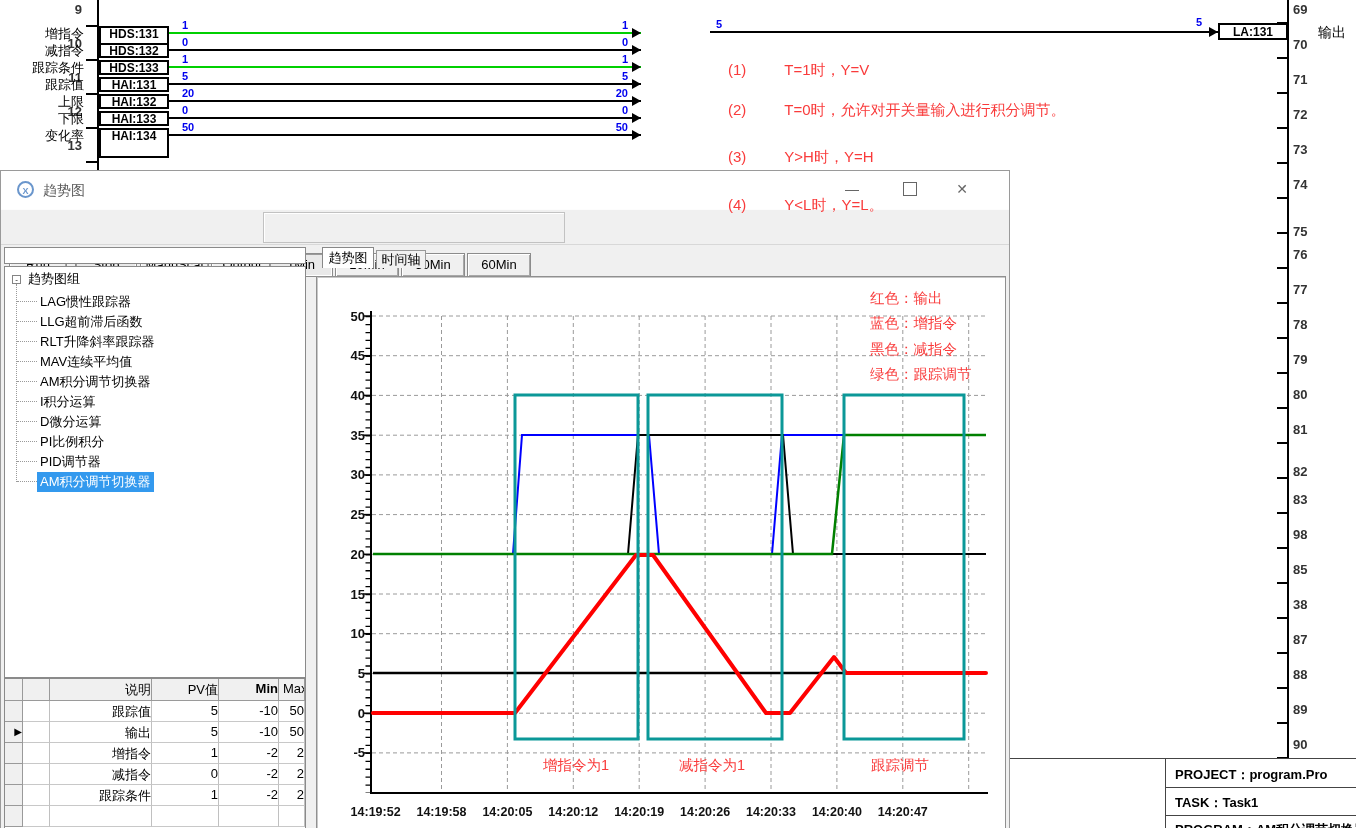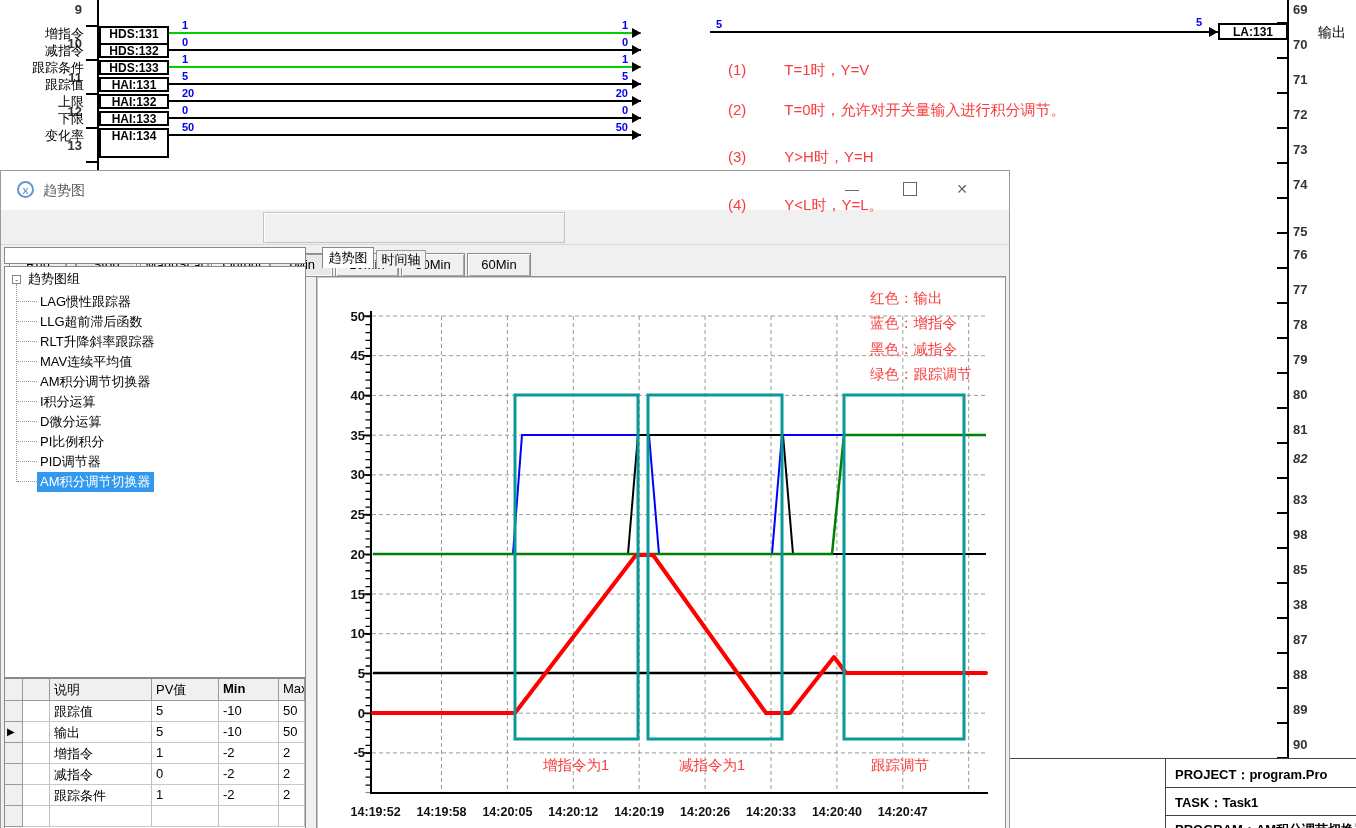--- a/index.html
+++ b/index.html
@@ -30,21 +30,21 @@
   .treeitem.sel{background:#3399ee;color:#fff;}
   .dotv{position:absolute;border-left:1px dotted #9a9a9a;width:0;}
   .doth{position:absolute;border-top:1px dotted #9a9a9a;height:0;}
   .expander{position:absolute;width:9px;height:9px;border:1px solid #848484;background:#fff;font-size:8px;
     line-height:7px;text-align:center;box-sizing:border-box;}
   .tbl{position:absolute;left:3px;top:507px;width:302px;height:151px;background:#fff;
     border:1px solid #8a8a8a;box-sizing:border-box;font-size:13px;}
   .trow{display:flex;height:21px;}
   .trow.hdr{height:22px;}
   .tc{border-right:1px solid #c0c0c0;border-bottom:1px solid #c8c8c8;box-sizing:border-box;
-    padding:2px 0 0 4px;overflow:hidden;white-space:nowrap;}
+    padding:2px 0 0 4px;overflow:hidden;white-space:nowrap;text-align:right;}
   .tc.gray{background:#f0f0f0;border-right:1px solid #9a9a9a;border-bottom:1px solid #9a9a9a;padding:2px 0 0 2px;}
   .tab{position:absolute;font-size:13px;text-align:center;box-sizing:border-box;}
   .tab.sel{background:#fff;border:1px solid #888;border-bottom:none;z-index:3;}
   .tab.uns{background:#f1f1f1;border:1px solid #999;border-bottom:none;}
   .chartpanel{position:absolute;left:315px;top:105px;width:690px;height:553px;background:#fff;
     border:1px solid #909090;box-shadow:inset 1px 1px 0 #c8c8c8;box-sizing:border-box;}
   .tbrow{position:absolute;font-size:13px;font-weight:600;color:#000;white-space:nowrap;}
 </style>
 </head>
 <body>
@@ -148,21 +148,21 @@
   <div class="rnum" style="left:1293px;top:107px;">72</div>
   <div class="rnum" style="left:1293px;top:142px;">73</div>
   <div class="rnum" style="left:1293px;top:177px;">74</div>
   <div class="rnum" style="left:1293px;top:224px;">75</div>
   <div class="rnum" style="left:1293px;top:247px;">76</div>
   <div class="rnum" style="left:1293px;top:282px;">77</div>
   <div class="rnum" style="left:1293px;top:317px;">78</div>
   <div class="rnum" style="left:1293px;top:352px;">79</div>
   <div class="rnum" style="left:1293px;top:387px;">80</div>
   <div class="rnum" style="left:1293px;top:422px;">81</div>
-  <div class="rnum" style="left:1293px;top:451px;font-style:italic;">82</div>
+  <div class="rnum" style="left:1293px;top:464px;">82</div>
   <div class="rnum" style="left:1293px;top:492px;">83</div>
   <div class="rnum" style="left:1293px;top:527px;">98</div>
   <div class="rnum" style="left:1293px;top:562px;">85</div>
   <div class="rnum" style="left:1293px;top:597px;">38</div>
   <div class="rnum" style="left:1293px;top:632px;">87</div>
   <div class="rnum" style="left:1293px;top:667px;">88</div>
   <div class="rnum" style="left:1293px;top:702px;">89</div>
   <div class="rnum" style="left:1293px;top:737px;">90</div>
 
   <div class="ln" style="left:1010px;top:758px;width:346px;height:1px;background:#444;"></div>

